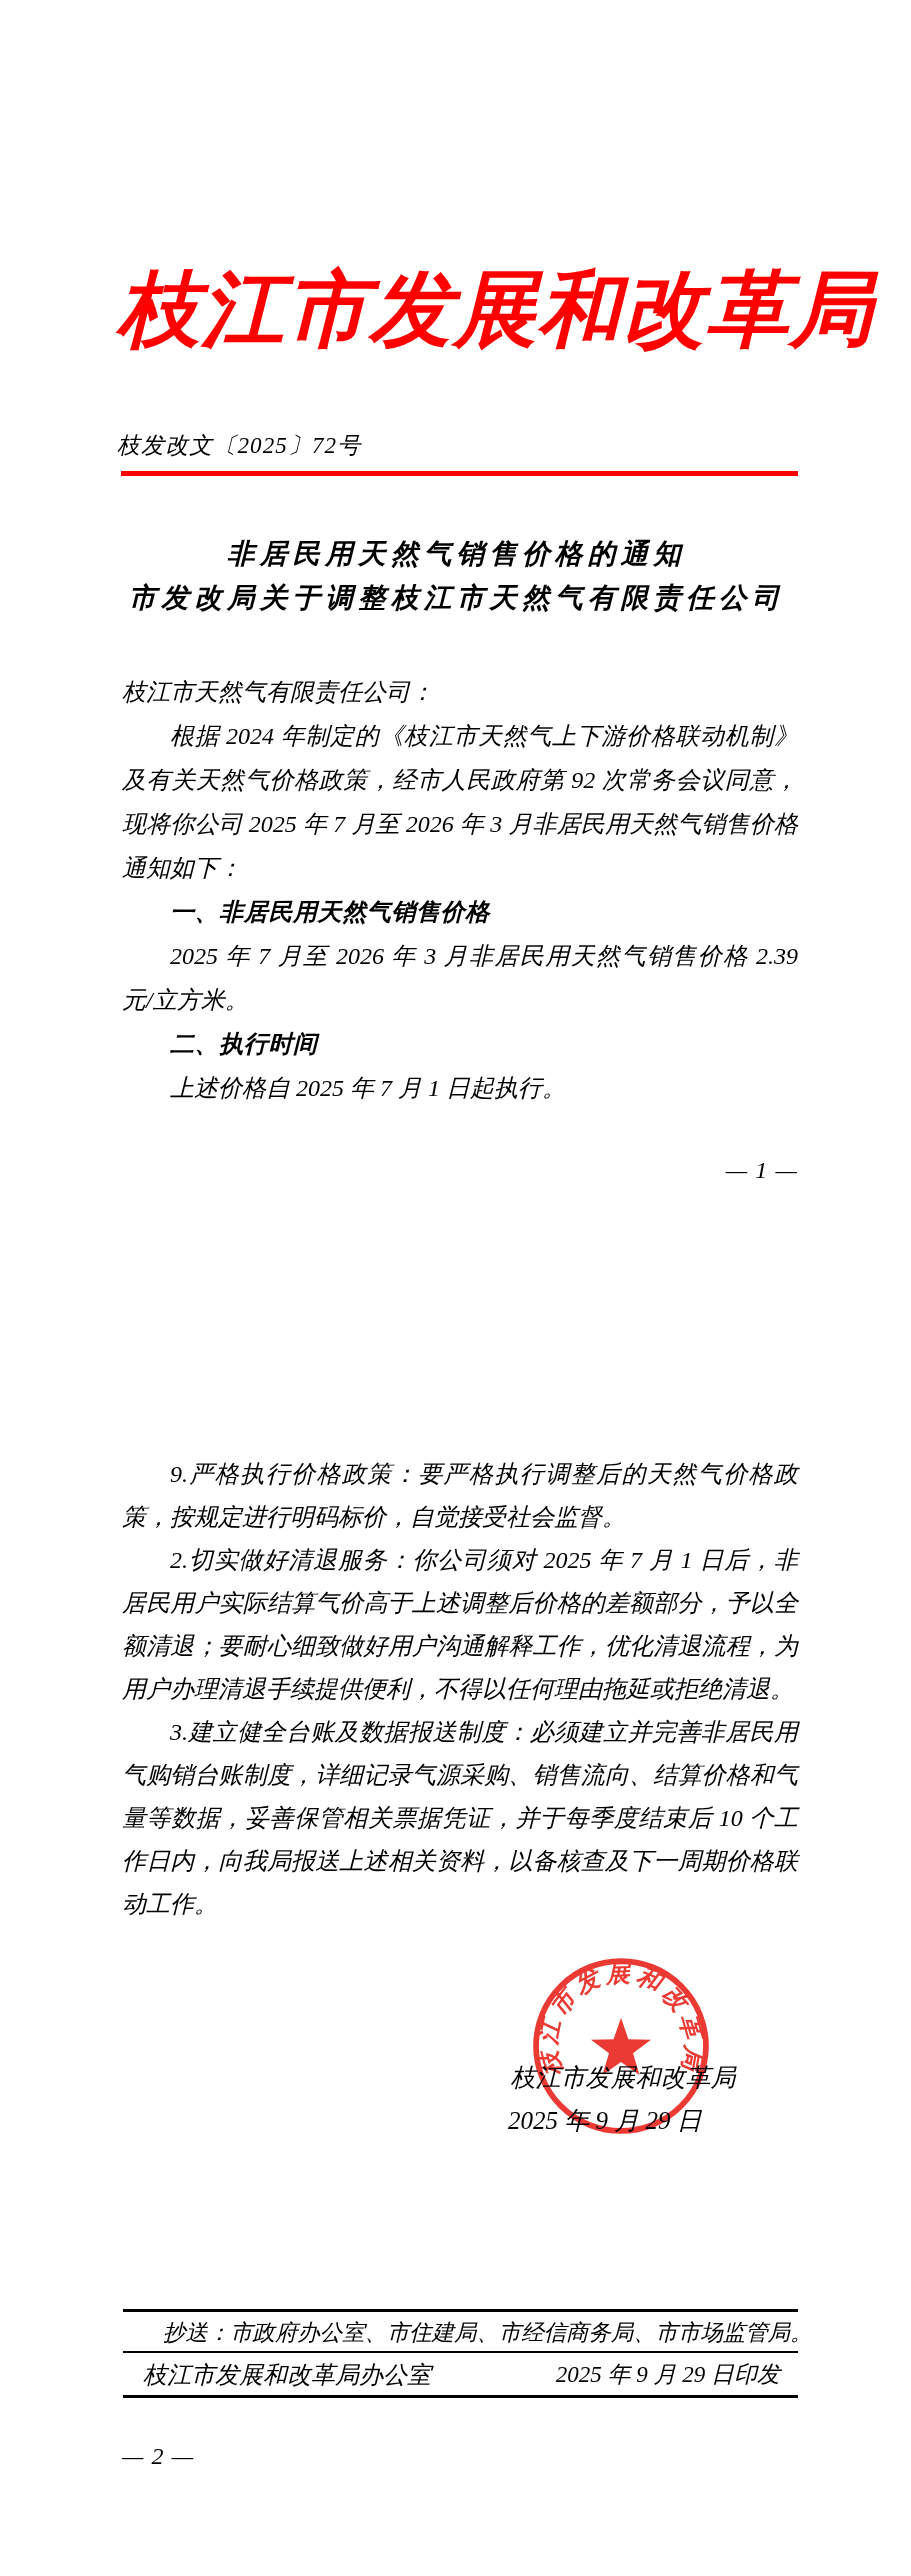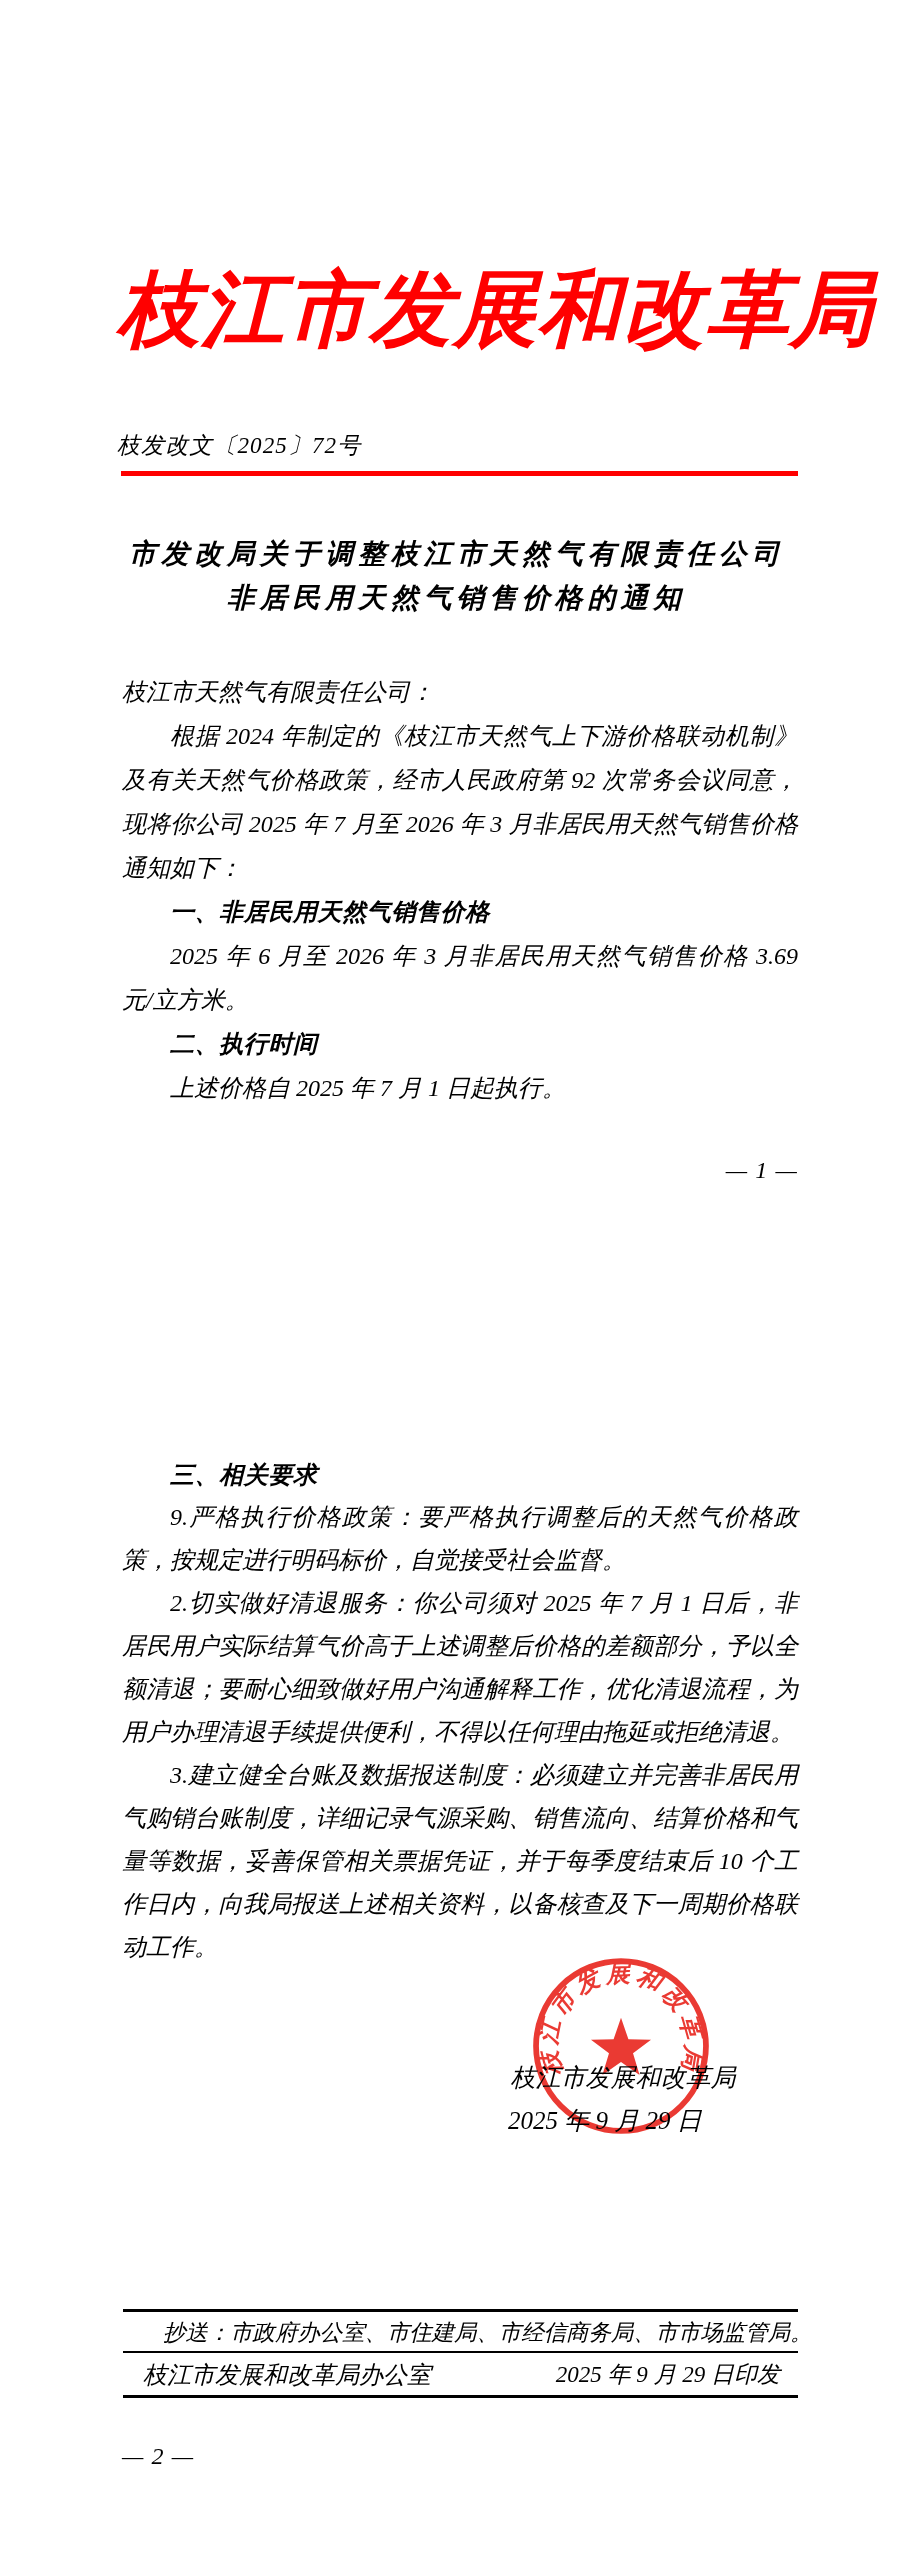--- a/index.html
+++ b/index.html
@@ -37,37 +37,36 @@
 
 <div class="doc">
 
   <div class="abs agency-head">枝江市发展和改革局</div>
 
   <div class="abs doc-no">枝发改文〔2025〕72号</div>
 
   <div class="abs red-rule"></div>
 
   <div class="abs notice-title">
+    <div>非居民用天然气销售价格的通知</div>
     <div>市发改局关于调整枝江市天然气有限责任公司</div>
-    <div>非居民用天然气销售价格的通知</div>
   </div>
 
   <div class="abs bodyblock" style="top:670px;">
     <p class="noindent">枝江市天然气有限责任公司：</p>
     <p>根据 2024 年制定的《枝江市天然气上下游价格联动机制》及有关天然气价格政策，经市人民政府第 92 次常务会议同意，现将你公司 2025 年 7 月至 2026 年 3 月非居民用天然气销售价格通知如下：</p>
     <p class="sect">一、非居民用天然气销售价格</p>
-    <p>2025 年 6 月至 2026 年 3 月非居民用天然气销售价格 3.69 元/立方米。</p>
+    <p>2025 年 7 月至 2026 年 3 月非居民用天然气销售价格 2.39 元/立方米。</p>
     <p class="sect">二、执行时间</p>
     <p>上述价格自 2025 年 7 月 1 日起执行。</p>
   </div>
 
   <div class="abs pageno p1">— 1 —</div>
 
   <div class="abs bodyblock body2" style="top:1453px;">
-    <p class="sect">三、相关要求</p>
     <p>9.严格执行价格政策：要严格执行调整后的天然气价格政策，按规定进行明码标价，自觉接受社会监督。</p>
     <p>2.切实做好清退服务：你公司须对 2025 年 7 月 1 日后，非居民用户实际结算气价高于上述调整后价格的差额部分，予以全额清退；要耐心细致做好用户沟通解释工作，优化清退流程，为用户办理清退手续提供便利，不得以任何理由拖延或拒绝清退。</p>
     <p>3.建立健全台账及数据报送制度：必须建立并完善非居民用气购销台账制度，详细记录气源采购、销售流向、结算价格和气量等数据，妥善保管相关票据凭证，并于每季度结束后 10 个工作日内，向我局报送上述相关资料，以备核查及下一周期价格联动工作。</p>
   </div>
 
   <div class="abs signature">枝江市发展和改革局</div>
   <div class="abs sign-date">2025 年 9 月 29 日</div>
 
   <svg class="abs seal" viewBox="-162 -162 324 324">
     <circle cx="0" cy="0" r="148" fill="none" stroke="#e8241c" stroke-width="10"></circle>

